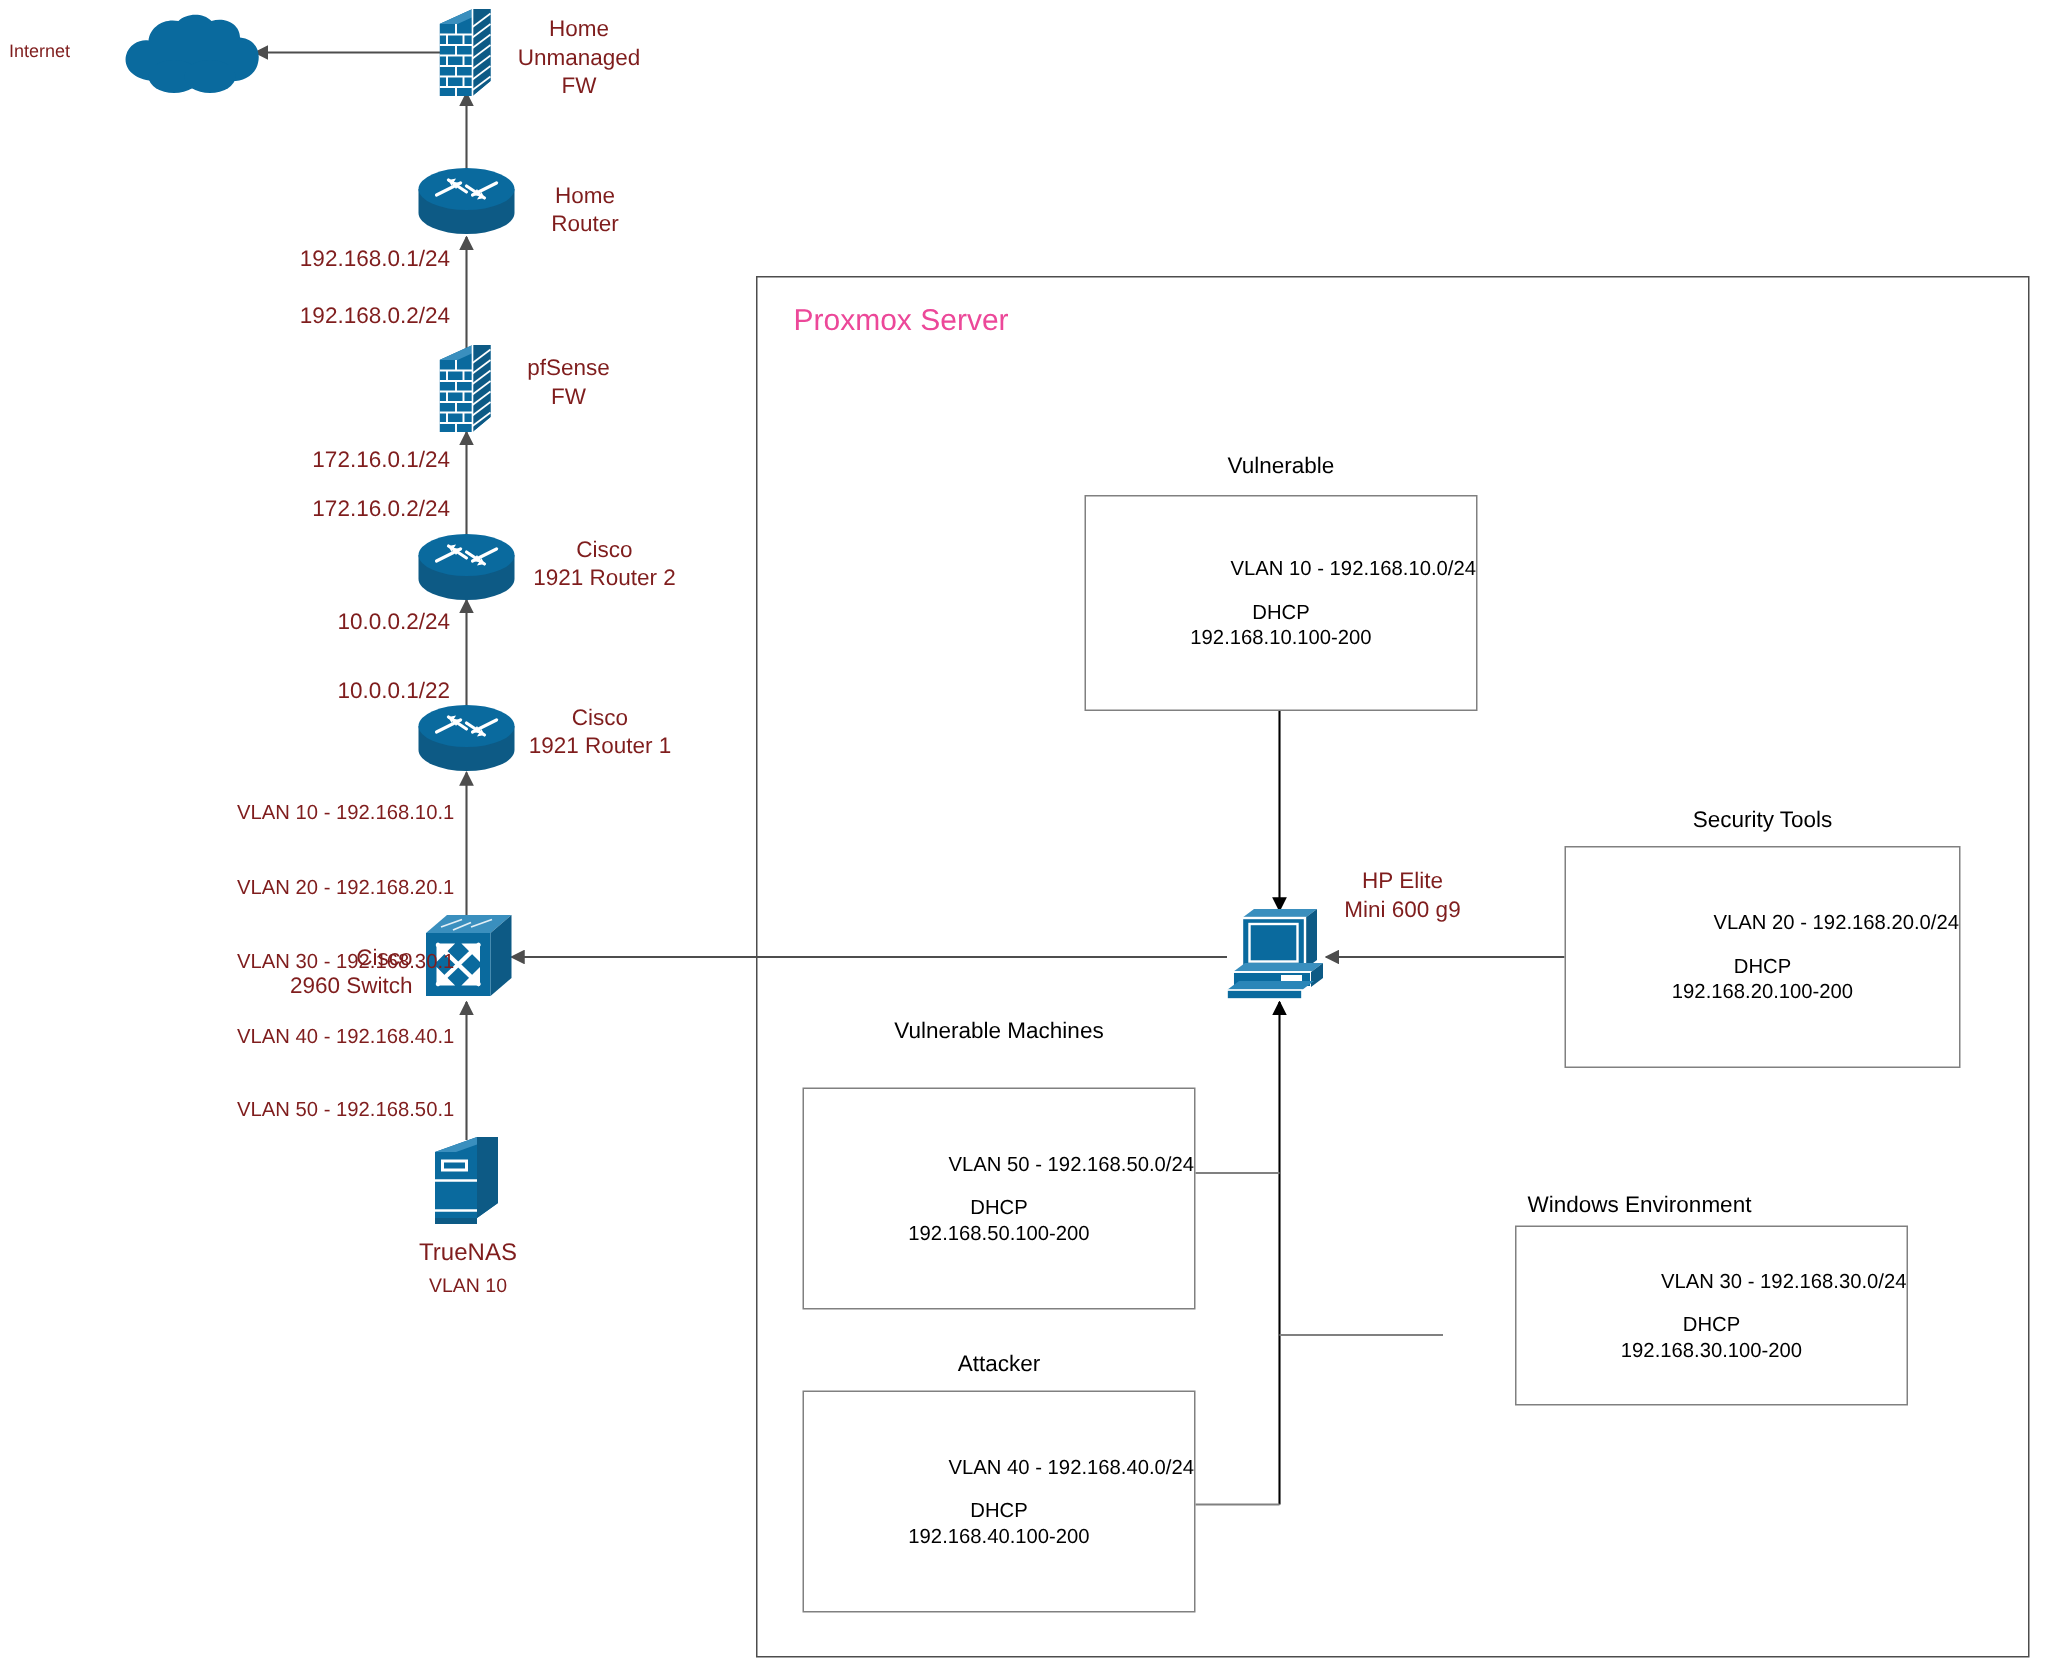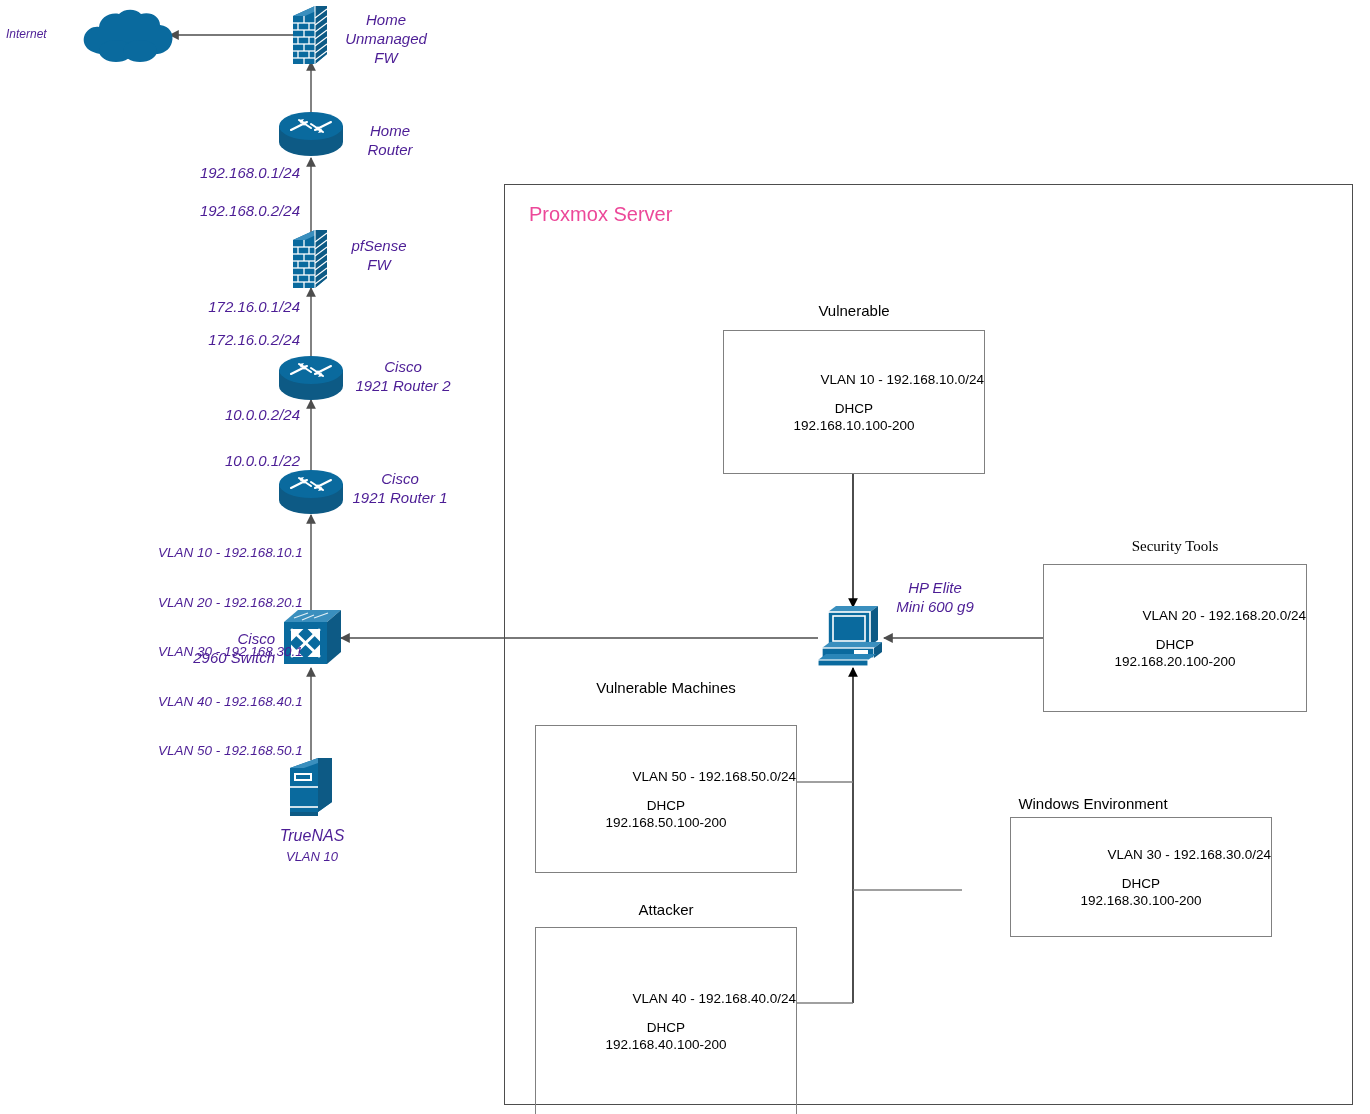--- a/index.html
+++ b/index.html
@@ -27,23 +27,22 @@
     height: 1114px;
     pointer-events: none;
   }
   .icon {
     position: absolute;
   }
   .lbl {
     position: absolute;
     font-size: 15px;
     line-height: 19px;
-    color: #4c1d95;
+    color: #7f1d1d;
     white-space: pre;
-    font-style: italic;
   }
   .lbl.c { text-align: center; }
   .lbl.r { text-align: right; }
   .lbl.l { text-align: left; }
   .vlan-box {
     position: absolute;
     border: 1px solid #808080;
     background: transparent;
     box-sizing: border-box;
   }
@@ -342,38 +341,38 @@
   <div class="lbl c" style="left:880px; top:578px; width:110px;">HP Elite
 Mini 600 g9</div>
 
   <div class="lbl r" style="left:196px; top:163px; width:104px;">192.168.0.1/24</div>
   <div class="lbl r" style="left:196px; top:201px; width:104px;">192.168.0.2/24</div>
   <div class="lbl r" style="left:196px; top:297px; width:104px;">172.16.0.1/24</div>
   <div class="lbl r" style="left:196px; top:330px; width:104px;">172.16.0.2/24</div>
   <div class="lbl r" style="left:203px; top:405px; width:97px;">10.0.0.2/24</div>
   <div class="lbl r" style="left:203px; top:451px; width:97px;">10.0.0.1/22</div>
 
-  <div class="lbl l" style="left:158px; top:512px; width:150px; font-size:13.5px; line-height:16.5px;">
+  <div class="lbl l" style="left:158px; top:501px; width:150px; font-size:13.5px; line-height:16.5px;">
     <div>VLAN 10 - 192.168.10.1</div>
     <div>VLAN 20 - 192.168.20.1</div>
     <div>VLAN 30 - 192.168.30.1</div>
     <div>VLAN 40 - 192.168.40.1</div>
     <div>VLAN 50 - 192.168.50.1</div>
   </div>
 
   <div class="box-title" style="left:723px; top:302px; width:262px;">Vulnerable</div>
   <div class="vlan-box" style="left:723px; top:330px; width:262px; height:144px;">
     <div class="inner">
       <div class="subnet">VLAN 10 - 192.168.10.0/24</div>
       <div class="dhcp-l">DHCP</div>
       <div>192.168.10.100-200</div>
     </div>
   </div>
 
-  <div class="box-title" style="left:1043px; top:538px; width:264px;font-family:Liberation Serif, serif;">Security Tools</div>
+  <div class="box-title" style="left:1043px; top:538px; width:264px;">Security Tools</div>
   <div class="vlan-box" style="left:1043px; top:564px; width:264px; height:148px;">
     <div class="inner">
       <div class="subnet">VLAN 20 - 192.168.20.0/24</div>
       <div class="dhcp-l">DHCP</div>
       <div>192.168.20.100-200</div>
     </div>
   </div>
 
   <div class="box-title" style="left:535px; top:679px; width:262px;">Vulnerable Machines</div>
   <div class="vlan-box" style="left:535px; top:705px; width:262px; height:148px;margin-top:20px;">
@@ -387,21 +386,21 @@
   <div class="box-title" style="left:962px; top:795px; width:262px;">Windows Environment</div>
   <div class="vlan-box" style="left:1010px; top:817px; width:262px; height:120px;">
     <div class="inner">
       <div class="subnet">VLAN 30 - 192.168.30.0/24</div>
       <div class="dhcp-l">DHCP</div>
       <div>192.168.30.100-200</div>
     </div>
   </div>
 
   <div class="box-title" style="left:535px; top:901px; width:262px;">Attacker</div>
-  <div class="vlan-box" style="left:535px; top:927px; width:262px; height:188px;">
+  <div class="vlan-box" style="left:535px; top:927px; width:262px; height:148px;">
     <div class="inner">
       <div class="subnet">VLAN 40 - 192.168.40.0/24</div>
       <div class="dhcp-l">DHCP</div>
       <div>192.168.40.100-200</div>
     </div>
   </div>
 
 </div>
 
 </body></html>

